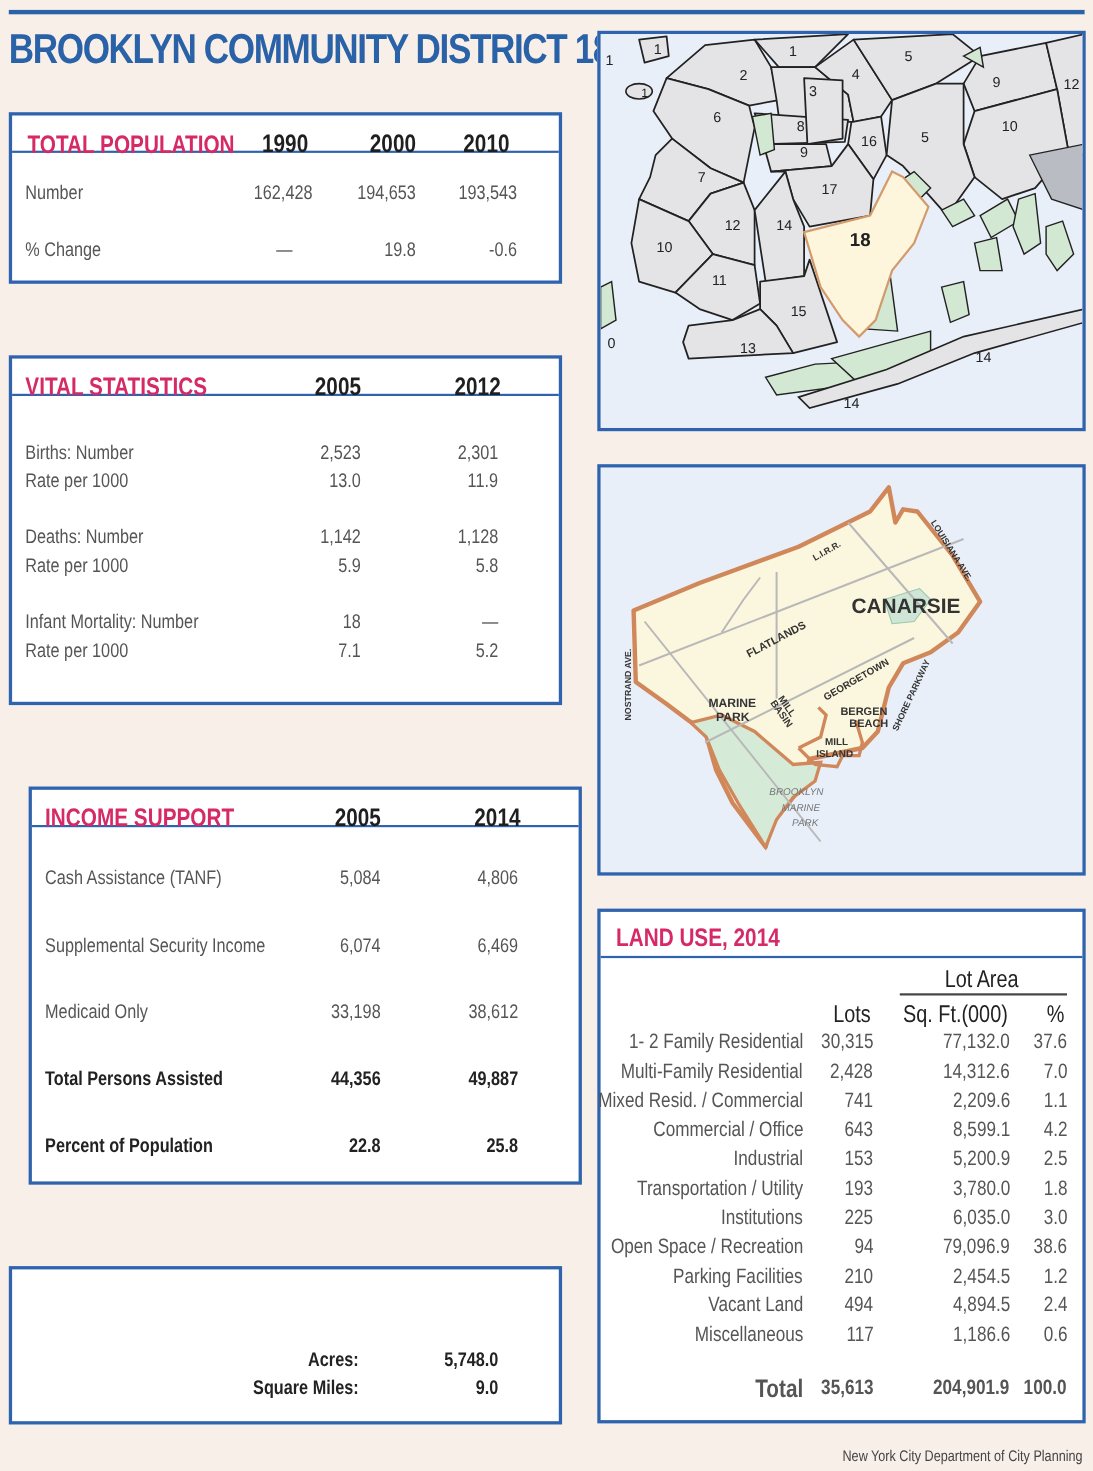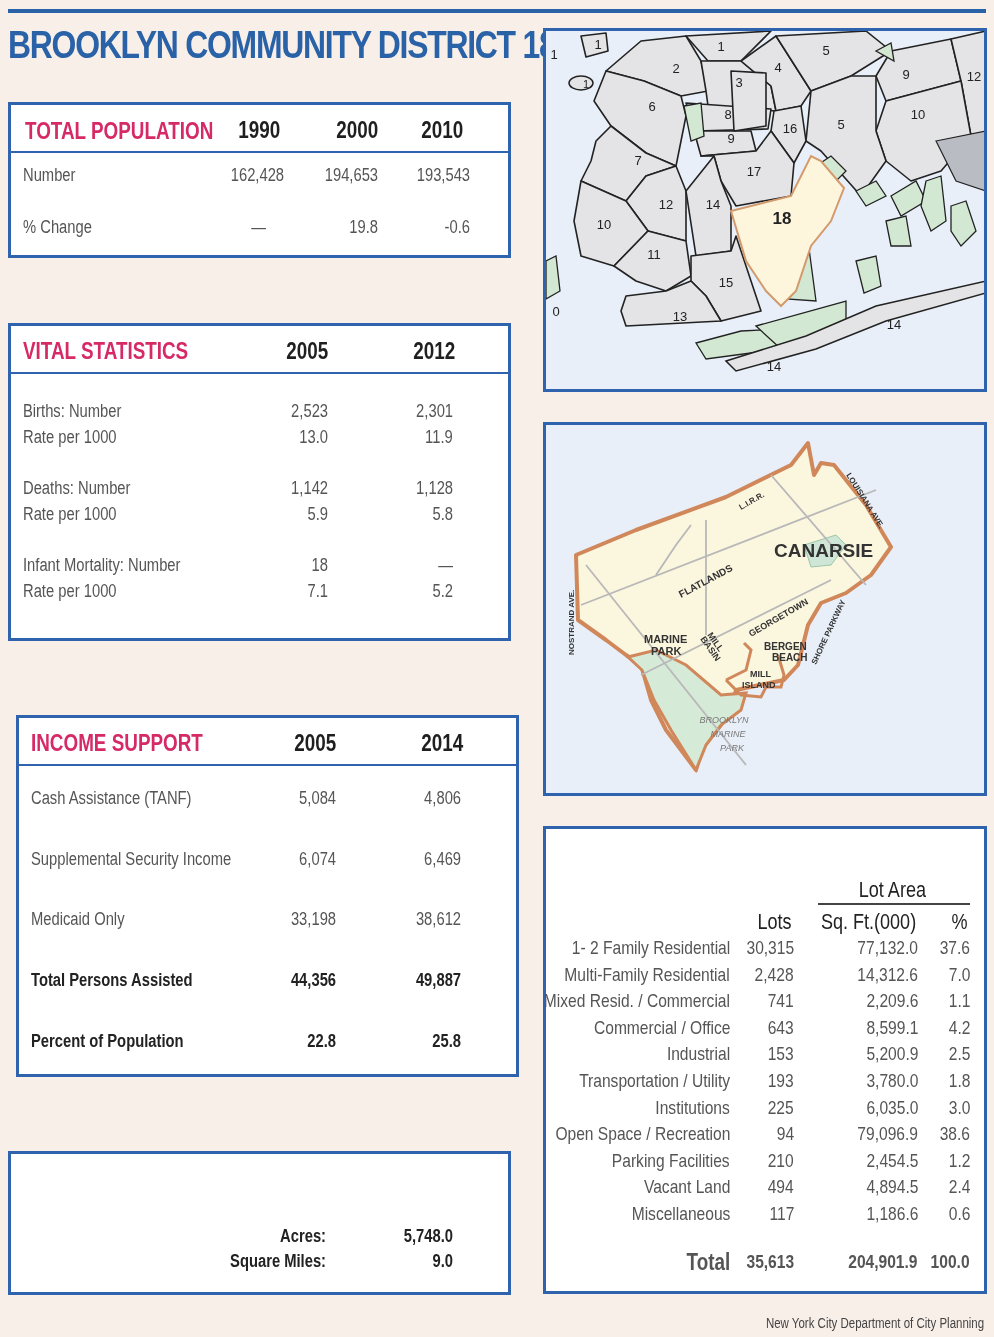--- a/index.html
+++ b/index.html
@@ -18,21 +18,21 @@
     font-weight: bold; font-size: 38px; letter-spacing: -1.5px;
     color: #2a62a8;
     transform: scaleX(0.84); transform-origin: left top;
     white-space: nowrap;
   }
   .panel {
     position: absolute; background: #fff;
     border: 3px solid #2f63ad;
   }
   .panel-head {
-    position: relative; height: 48px; border-bottom: 2px solid #2f63ad;
+    position: relative; height: 34px; border-bottom: 2px solid #2f63ad;
   }
   .sec-title {
     position: absolute; top: 13px;
     color: #d62a66; font-weight: bold; font-size: 23px;
     transform: scaleX(0.82); transform-origin: left top; white-space: nowrap;
   }
   .yr {
     position: absolute; top: 12px; font-weight: bold; font-size: 23px; color: #1f1f1f;
     transform: scaleX(0.82); transform-origin: right top; text-align: right; white-space: nowrap;
   }
@@ -100,21 +100,21 @@
   <span class="cell num" style="right:55px; top:178px;">5.8</span>
 
   <span class="cell lbl" style="left:12px; top:229px;">Infant Mortality: Number</span>
   <span class="cell num" style="right:180px; top:229px;">18</span>
   <span class="cell num" style="right:55px; top:229px;">—</span>
   <span class="cell lbl" style="left:12px; top:255px;">Rate per 1000</span>
   <span class="cell num" style="right:180px; top:255px;">7.1</span>
   <span class="cell num" style="right:55px; top:255px;">5.2</span>
 </div>
 
-<div class="panel" style="left:16px; top:715px; width:503px; height:362px;">
+<div class="panel" style="left:26px; top:715px; width:503px; height:362px;">
   <div class="panel-head">
     <span class="sec-title" style="left:12px; top:12px;">INCOME SUPPORT</span>
     <span class="yr" style="right:180px; top:12px;">2005</span>
     <span class="yr" style="right:53px; top:12px;">2014</span>
   </div>
   <span class="cell lbl" style="left:12px; top:70px;">Cash Assistance (TANF)</span>
   <span class="cell num" style="right:180px; top:70px;">5,084</span>
   <span class="cell num" style="right:55px; top:70px;">4,806</span>
 
   <span class="cell lbl" style="left:12px; top:131px;">Supplemental Security Income</span>
@@ -271,20 +271,23 @@
     <g font-family="Liberation Sans, sans-serif" fill="#333" font-weight="bold" font-size="8">
       <text x="195" y="85" transform="rotate(-30 195 85)">L.I.R.R.</text>
       <text x="300" y="50" transform="rotate(58 300 50)">LOUISIANA AVE.</text>
       <text x="28" y="230" transform="rotate(-90 28 230)">NOSTRAND AVE.</text>
       <text x="270" y="240" transform="rotate(-65 270 240)">SHORE PARKWAY</text>
     </g>
   </svg>
 </div>
 
 <div class="panel" style="left:543px; top:826px; width:444px; height:468px;">
+  <div class="panel-head" style="height:42px;">
+    <span class="sec-title" style="left:14px; top:10px;">LAND USE, 2014</span>
+  </div>
   <span class="lu-head" style="right:58px; top:48px;">Lot Area</span>
   <div style="position:absolute; left:272px; top:74px; width:152px; height:2px; background:#444;"></div>
   <span class="lu-head" style="right:192px; top:80px;">Lots</span>
   <span class="lu-head" style="right:68px; top:80px;">Sq. Ft.(000)</span>
   <span class="lu-head" style="right:16px; top:80px;">%</span>
 
   <div id="lu-rows">
       <span class="lu-cell lu-r " style="right: 254px; top: 108px;">1- 2 Family Residential</span>
       <span class="lu-cell lu-r " style="right: 190px; top: 108px;">30,315</span>
       <span class="lu-cell lu-r " style="right: 66px; top: 108px;">77,132.0</span>

